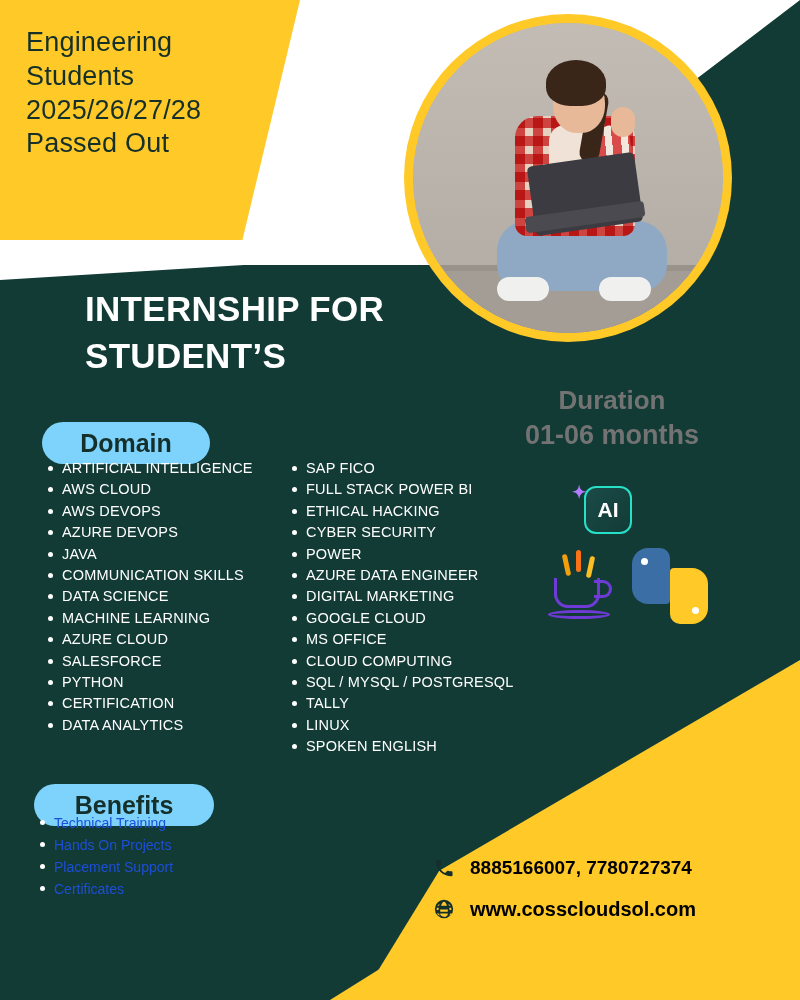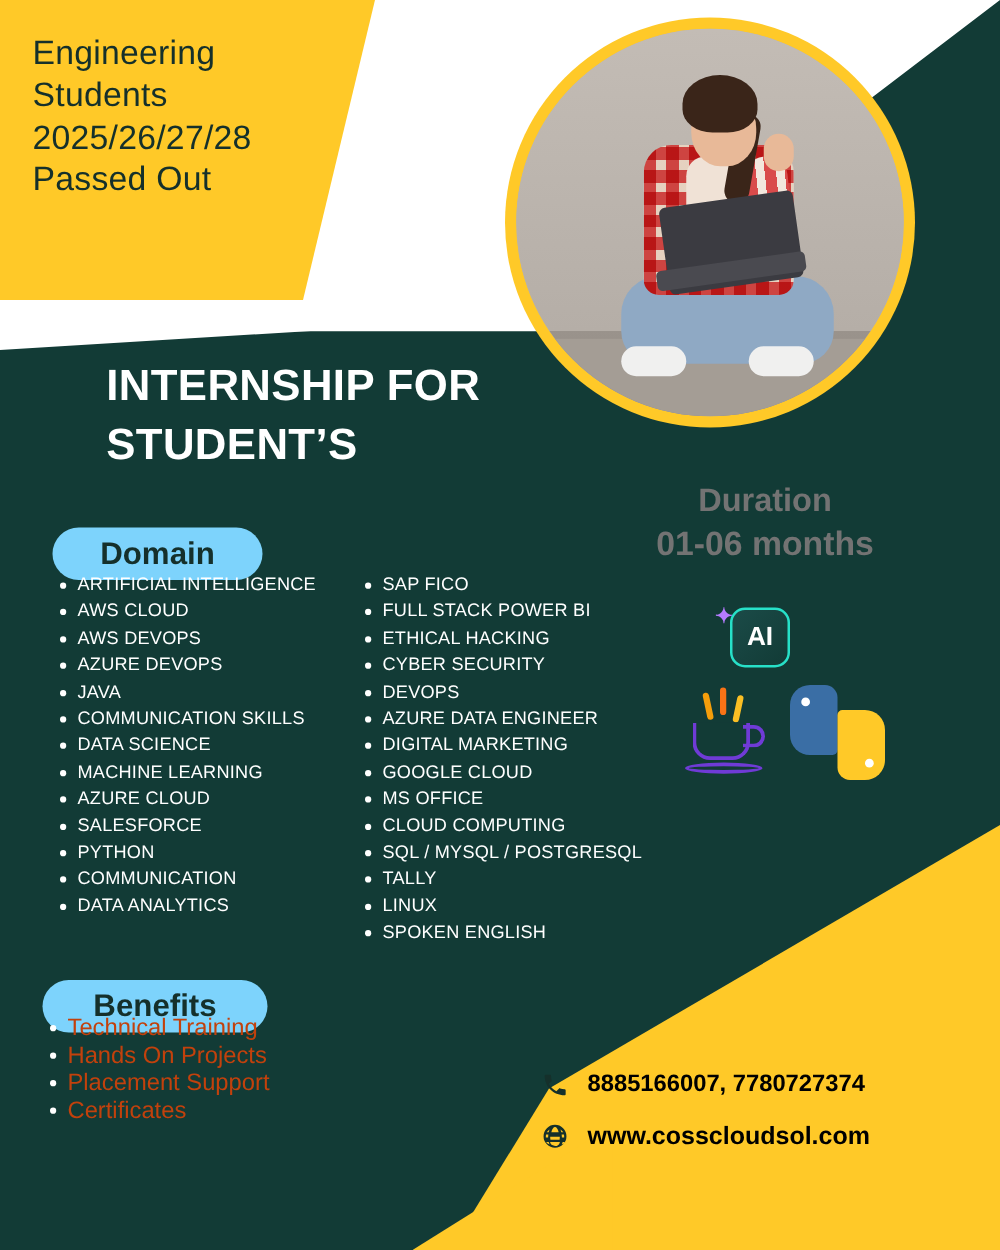--- a/index.html
+++ b/index.html
@@ -132,21 +132,21 @@
   ul.dom li::before {
     content: ""; position: absolute; left: 2px; top: 8px;
     width: 5px; height: 5px; border-radius: 50%; background: #ffffff;
   }
   .dom-col1 { left: 46px; top: 458px; }
   .dom-col2 { left: 290px; top: 458px; }
 
   
   ul.ben {
     position: absolute; left: 38px; top: 812px;
-    list-style: none; color: #c2410c; font-size: 19px; line-height: 22px;
+    list-style: none; color: #1d4ed8; font-size: 14px; line-height: 22px;
   }
   ul.ben li { position: relative; padding-left: 16px; white-space: nowrap; }
   ul.ben li::before {
     content: ""; position: absolute; left: 2px; top: 8px;
     width: 5px; height: 5px; border-radius: 50%; background: #ffffff;
   }
 
   
   .logos { position: absolute; left: 540px; top: 486px; width: 190px; height: 150px; }
   .logo-ai {
@@ -259,30 +259,30 @@
     <li>AWS CLOUD</li>
     <li>AWS DEVOPS</li>
     <li>AZURE DEVOPS</li>
     <li>JAVA</li>
     <li>COMMUNICATION SKILLS</li>
     <li>DATA SCIENCE</li>
     <li>MACHINE LEARNING</li>
     <li>AZURE CLOUD</li>
     <li>SALESFORCE</li>
     <li>PYTHON</li>
-    <li>COMMUNICATION</li>
+    <li>CERTIFICATION</li>
     <li>DATA ANALYTICS</li>
   </ul>
 
   <ul class="dom dom-col2">
     <li>SAP FICO</li>
     <li>FULL STACK POWER BI</li>
     <li>ETHICAL HACKING</li>
     <li>CYBER SECURITY</li>
-    <li>DEVOPS</li>
+    <li>POWER</li>
     <li>AZURE DATA ENGINEER</li>
     <li>DIGITAL MARKETING</li>
     <li>GOOGLE CLOUD</li>
     <li>MS OFFICE</li>
     <li>CLOUD COMPUTING</li>
     <li>SQL / MYSQL / POSTGRESQL</li>
     <li>TALLY</li>
     <li>LINUX</li>
     <li>SPOKEN ENGLISH</li>
   </ul>

